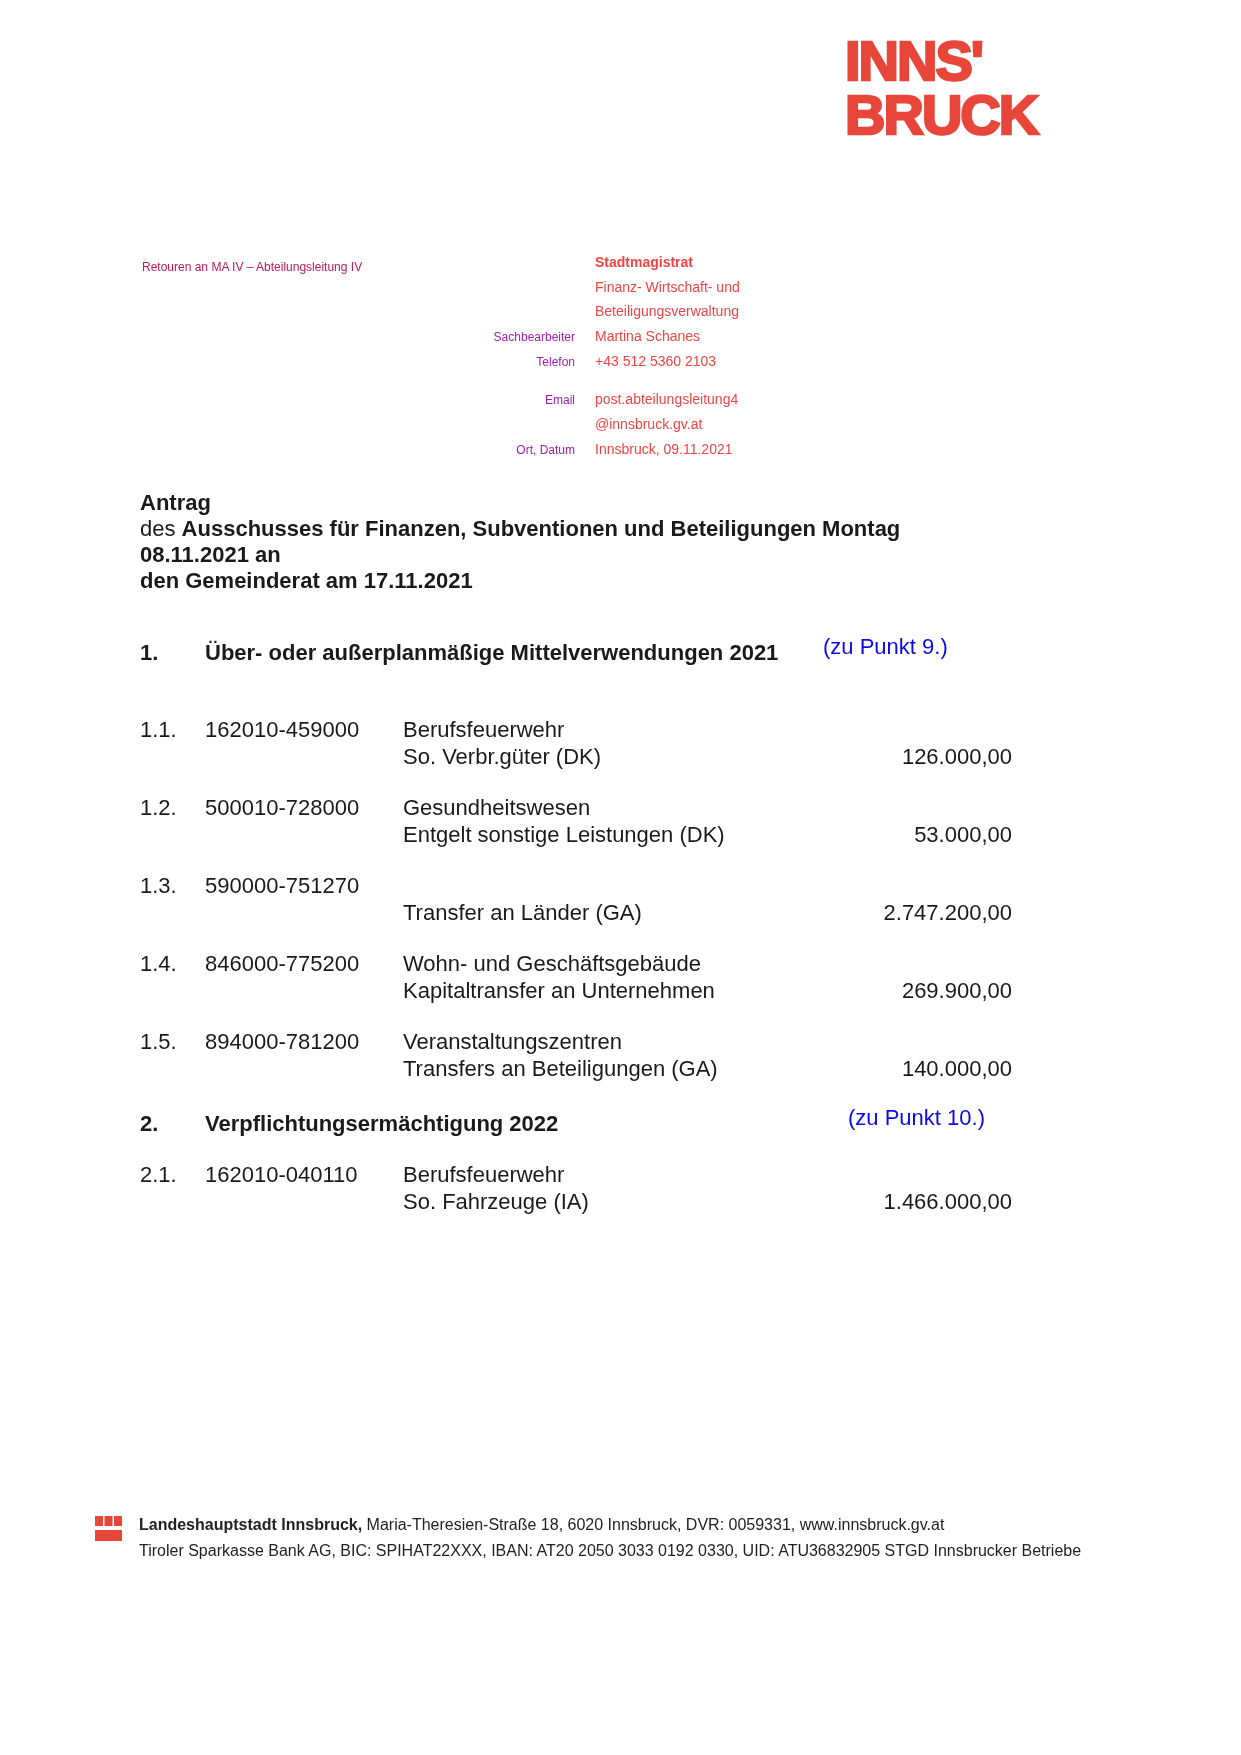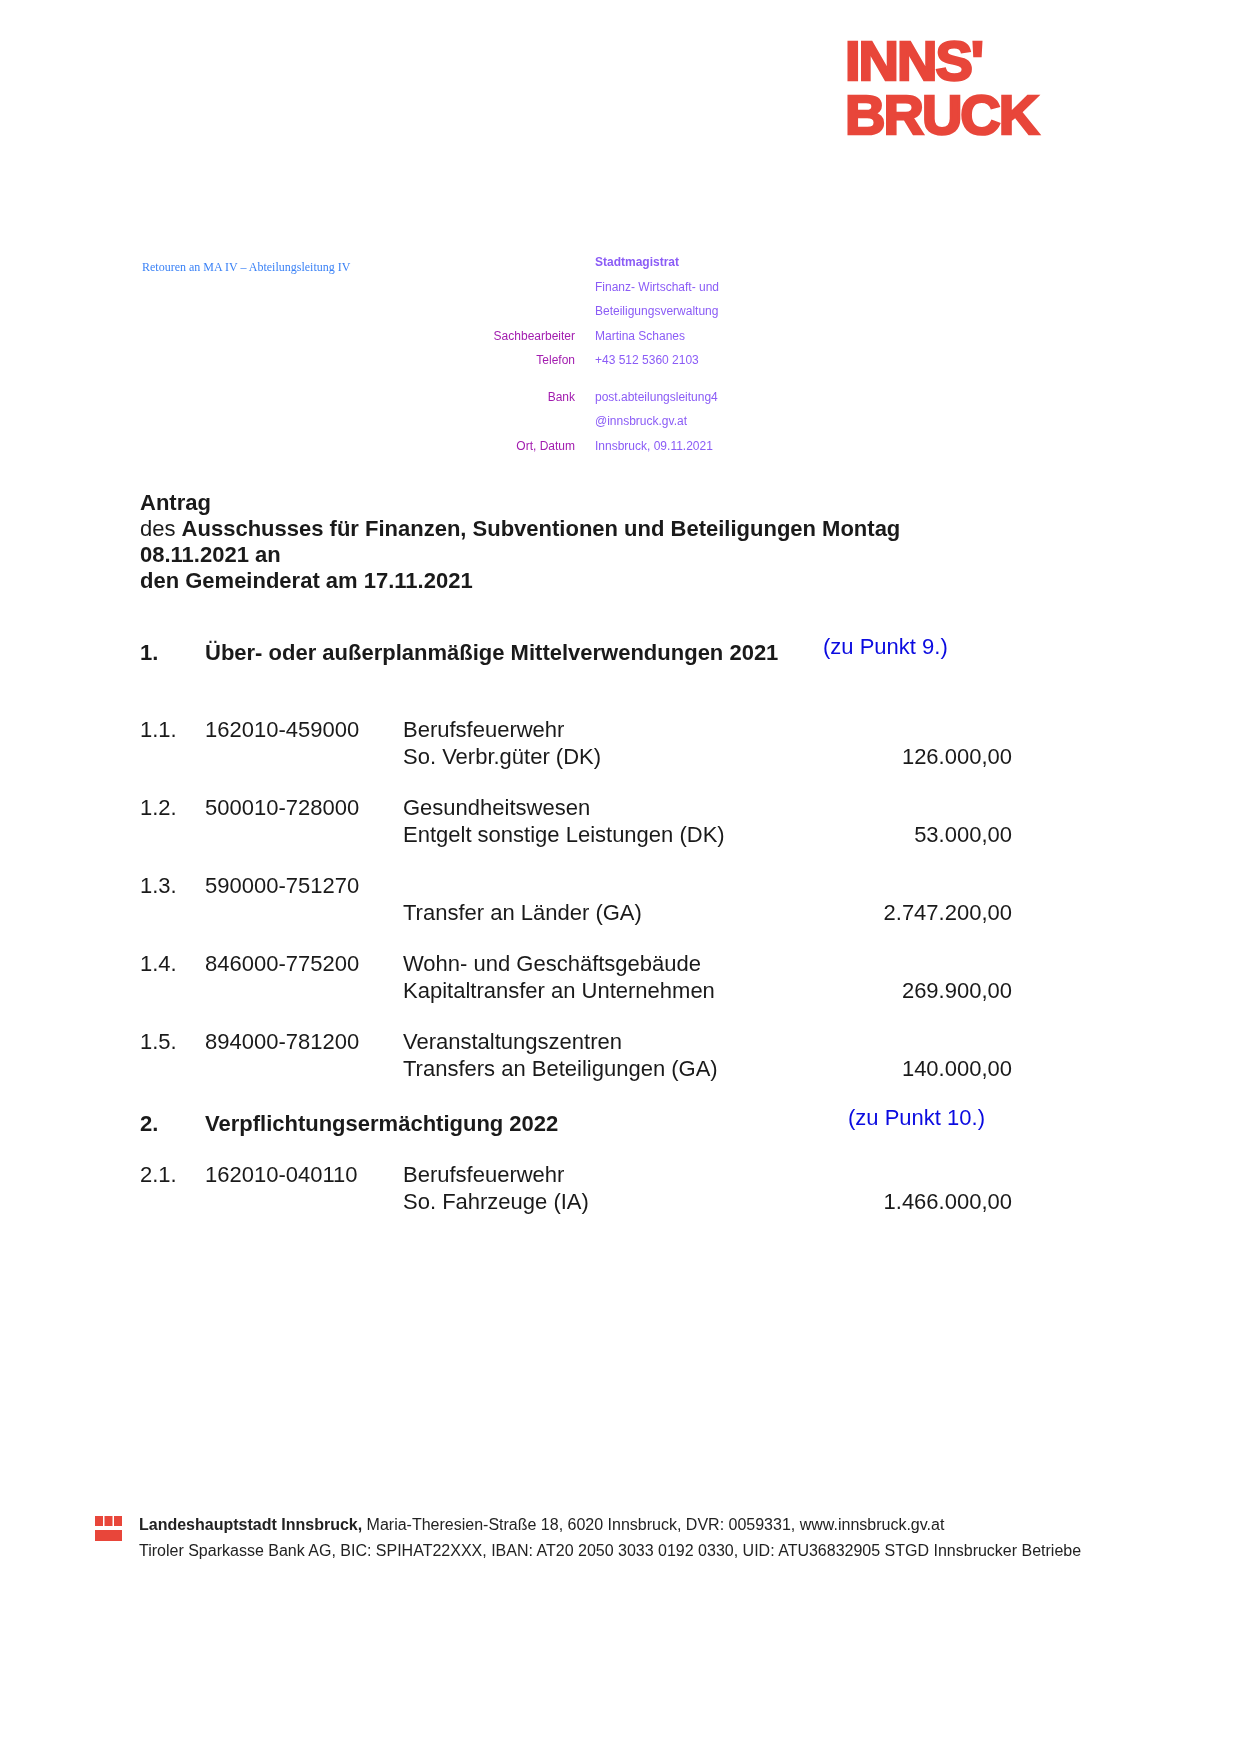--- a/index.html
+++ b/index.html
@@ -27,22 +27,21 @@
     letter-spacing: -2px;
     -webkit-text-stroke: 2.5px #E8463A;
   }
 
   
   .return-note {
     position: absolute;
     top: 260px;
     left: 142px;
     font-size: 12px;
-    color: #3b82f6;
-    font-family: Liberation Serif, serif;
+    color: #be185d;
   }
 
   
   .contact {
     position: absolute;
     top: 250px;
     left: 430px;
     width: 420px;
   }
   .contact-row {
@@ -52,22 +51,22 @@
   }
   .contact-row .lbl {
     width: 165px;
     flex: 0 0 165px;
     text-align: right;
     padding-right: 20px;
     font-size: 12px;
     color: #a21caf;
   }
   .contact-row .val {
-    font-size: 12px;
-    color: #8b5cf6;
+    font-size: 14px;
+    color: #ef4444;
   }
   .contact-row .val.bold { font-weight: bold; }
   .contact-row.gap-above { margin-top: 12px; }
 
   
   .content {
     position: absolute;
     top: 490px;
     left: 140px;
     width: 872px;
@@ -154,21 +153,21 @@
     </div>
     <div class="contact-row">
       <span class="lbl">Sachbearbeiter</span>
       <span class="val">Martina Schanes</span>
     </div>
     <div class="contact-row">
       <span class="lbl">Telefon</span>
       <span class="val">+43 512 5360 2103</span>
     </div>
     <div class="contact-row gap-above">
-      <span class="lbl">Bank</span>
+      <span class="lbl">Email</span>
       <span class="val">post.abteilungsleitung4</span>
     </div>
     <div class="contact-row">
       <span class="lbl"></span>
       <span class="val">@innsbruck.gv.at</span>
     </div>
     <div class="contact-row">
       <span class="lbl">Ort, Datum</span>
       <span class="val">Innsbruck, 09.11.2021</span>
     </div>

